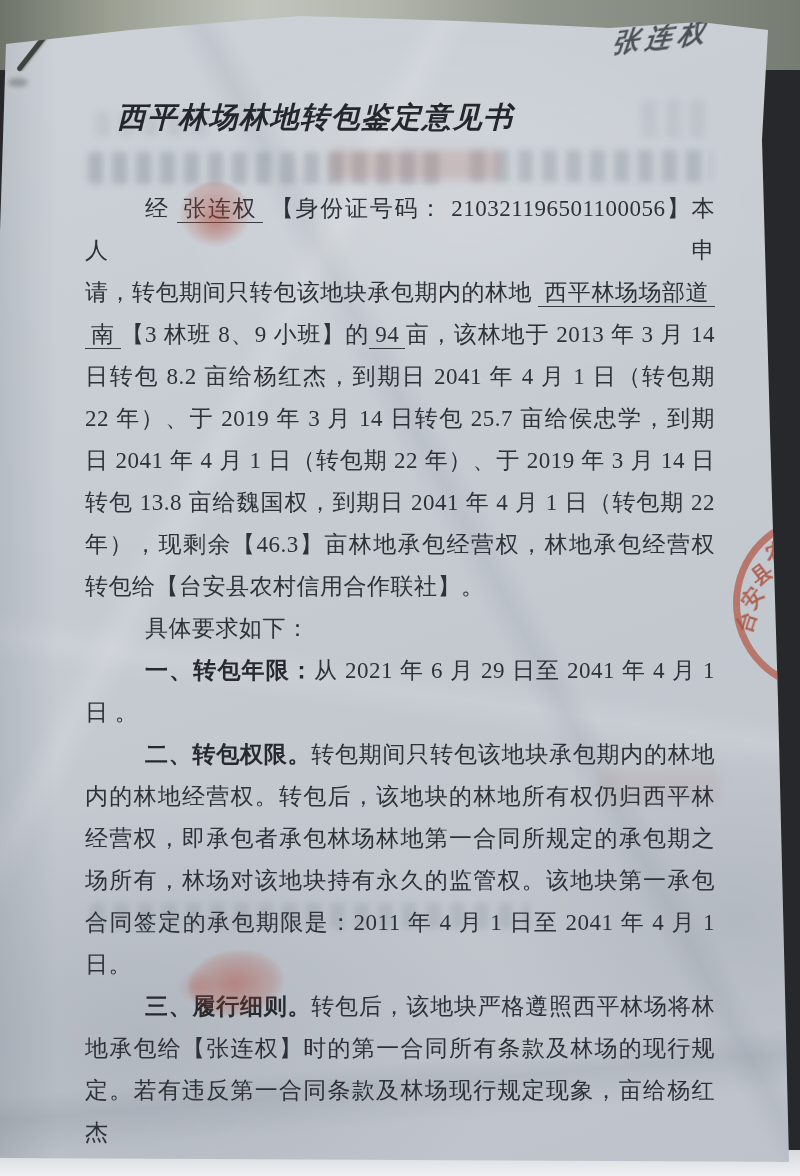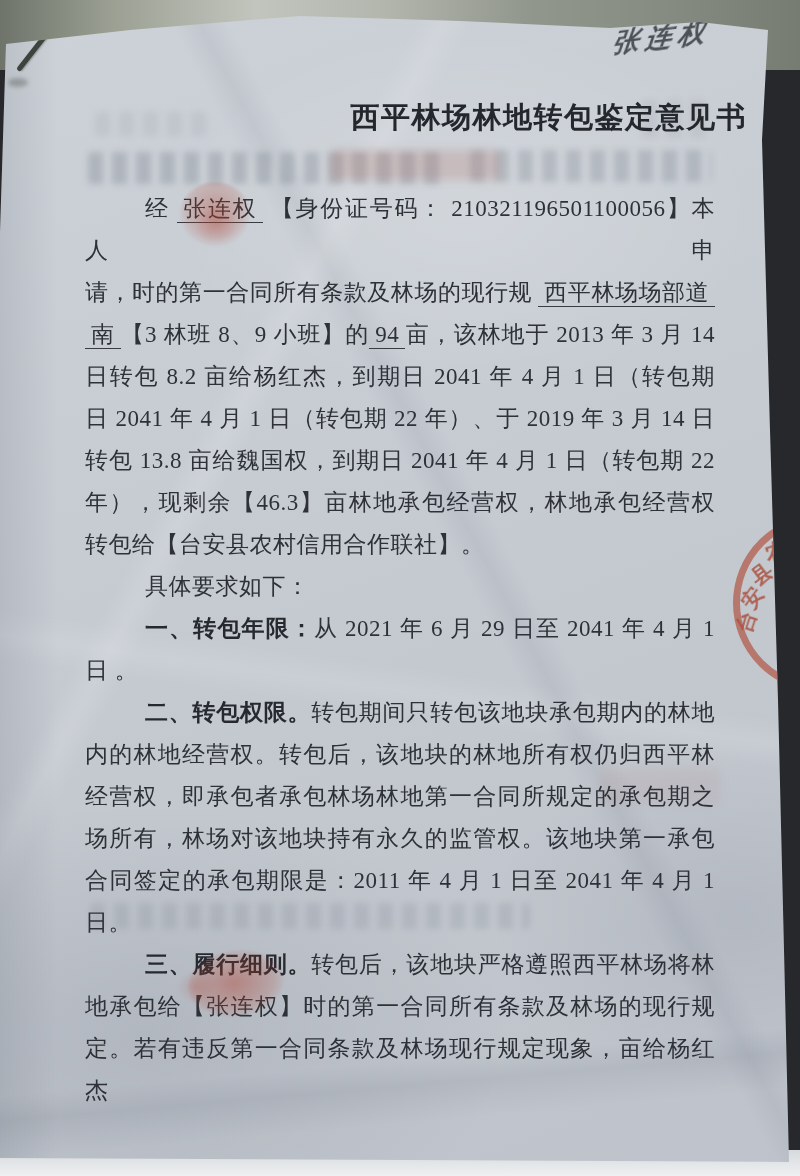--- a/index.html
+++ b/index.html
@@ -49,23 +49,23 @@
   
   .handwriting{
     position:absolute;left:612px;top:16px;width:150px;
     font-size:27px;font-weight:600;font-style:italic;letter-spacing:6px;
     color:#4c5156;transform:rotate(-7deg) skewX(-14deg);filter:blur(.4px);
     white-space:nowrap;
   }
   
   .title{
     position:absolute;left:85px;top:98px;width:630px;
-    text-align:right;font-family:"Liberation Sans","DejaVu Sans",sans-serif;
+    text-align:left;font-family:"Liberation Sans","DejaVu Sans",sans-serif;
     font-weight:700;font-size:29px;letter-spacing:1.5px;color:#24272c;
-    transform:translateX(32px);white-space:nowrap;
+    transform:translateX(32px);white-space:nowrap;font-style:italic;
   }
   
   .ghost{
     position:absolute;border-radius:4px;filter:blur(3px);
     background:repeating-linear-gradient(90deg,rgba(104,112,124,.55) 0 15px,rgba(104,112,124,0) 15px 24px);
   }
   .ghost-a{left:95px;top:112px;width:118px;height:24px;opacity:.18;}
   .ghost-b{left:642px;top:100px;width:72px;height:38px;opacity:.18;}
   .ghost-c{left:88px;top:152px;width:360px;height:32px;opacity:.5;}
   .ghost-d{left:470px;top:150px;width:242px;height:32px;opacity:.45;}
@@ -123,23 +123,24 @@
   <div class="ghost ghost-c"></div>
   <div class="ghost ghost-d"></div>
   <div class="ghost-red"></div>
   <div class="ghost ghost-e"></div>
   <div class="ghost-f"></div>
 
   <div class="title">西平林场林地转包鉴定意见书</div>
 
   <div class="doc-body">
       <div class="line indent full"><span>经 </span><span class="u">张连权</span><span> 【身份证号码： 210321196501100056】本人申</span></div>
-      <div class="line full"><span>请，时的第一合同所有条款及林场的现行规 </span><span class="u">西平林场场部道</span></div>
+      <div class="line full"><span>请，转包期间只转包该地块承包期内的林地 </span><span class="u">西平林场场部道</span></div>
       <div class="line full"><span class="u">南</span><span>【3 林班 8、9 小班】的</span><span class="u">94</span><span>亩，该林地于 2013 年 3 月 14</span></div>
       <div class="line full"><span>日转包 8.2 亩给杨红杰，到期日 2041 年 4 月 1 日（转包期</span></div>
+      <div class="line full"><span>22 年）、于 2019 年 3 月 14 日转包 25.7 亩给侯忠学，到期</span></div>
       <div class="line full"><span>日 2041 年 4 月 1 日（转包期 22 年）、于 2019 年 3 月 14 日</span></div>
       <div class="line full"><span>转包 13.8 亩给魏国权，到期日 2041 年 4 月 1 日（转包期 22</span></div>
       <div class="line full"><span>年），现剩余【46.3】亩林地承包经营权，林地承包经营权</span></div>
       <div class="line"><span>转包给【台安县农村信用合作联社】。</span></div>
       <div class="line indent"><span>具体要求如下：</span></div>
       <div class="line indent full"><span class="b">一、转包年限：</span><span>从 2021 年 6 月 29 日至 2041 年 4 月 1</span></div>
       <div class="line"><span>日 。</span></div>
       <div class="line indent full"><span class="b">二、转包权限。</span><span>转包期间只转包该地块承包期内的林地</span></div>
       <div class="line full"><span>内的林地经营权。转包后，该地块的林地所有权仍归西平林</span></div>
       <div class="line full"><span>经营权，即承包者承包林场林地第一合同所规定的承包期之</span></div>

